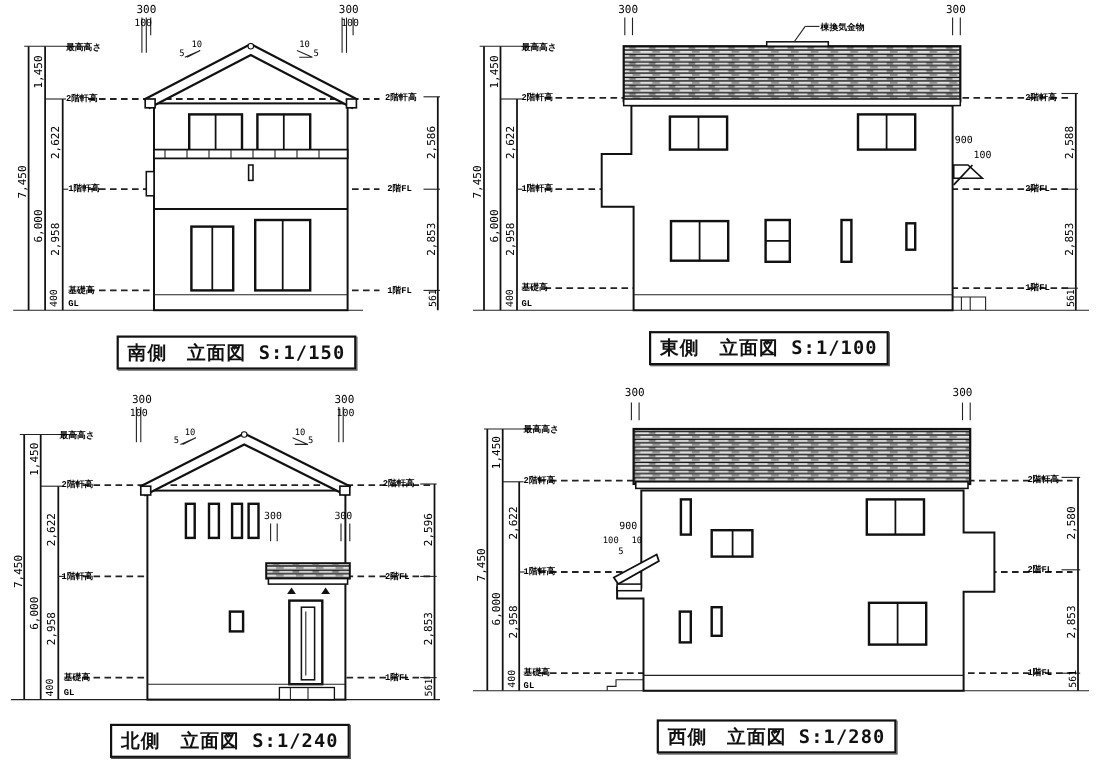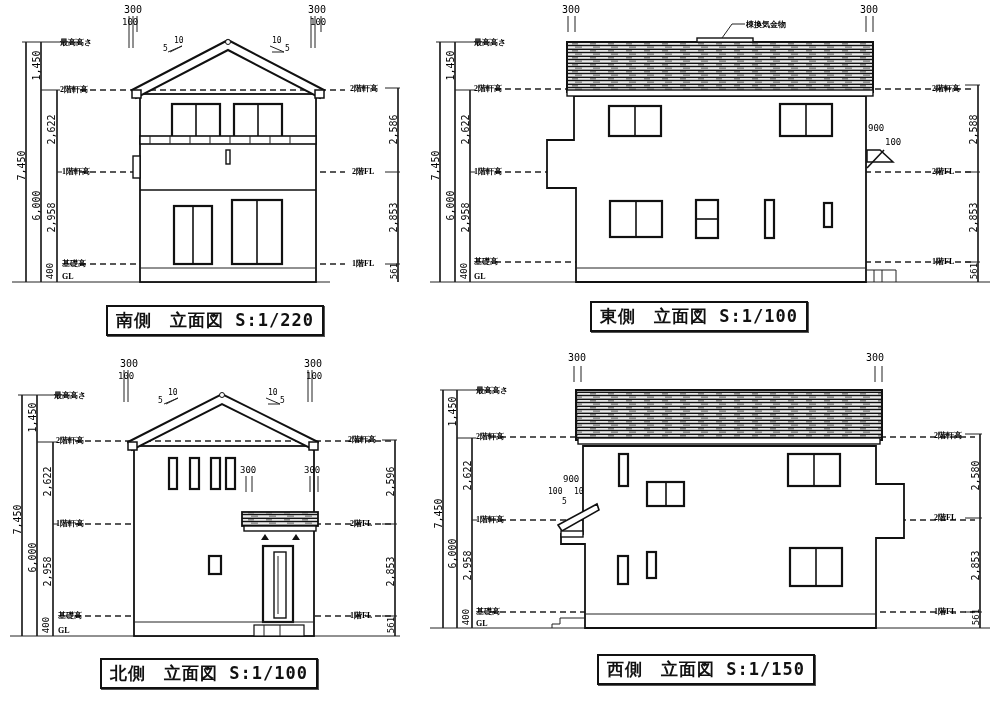--- a/index.html
+++ b/index.html
@@ -4,21 +4,21 @@
 <style>
   html,body{margin:0;padding:0;background:#fff;}
   body{width:1000px;height:706px;position:relative;overflow:hidden;font-family:"DejaVu Sans",sans-serif;}
   svg{position:absolute;left:0;top:0;}
   .ln{stroke:#111;fill:none;stroke-width:1.6;}
   .thin{stroke:#222;fill:none;stroke-width:1;}
   .dash{stroke:#222;fill:none;stroke-width:1.6;stroke-dasharray:6 4;}
   .wall{fill:#fff;stroke:#111;stroke-width:1.8;}
   .win{fill:#fff;stroke:#111;stroke-width:2.2;}
   .dim{font-family:"DejaVu Sans Mono",monospace;font-size:10px;fill:#111;}
-  .lbl{font-family:Liberation Serif, serif;font-size:7px;fill:#111;font-weight:bold;}
+  .lbl{font-family:Liberation Mono, monospace;font-size:7px;fill:#111;font-weight:bold;}
   .caption{position:absolute;border:2px solid #111;background:#fff;font-family:"DejaVu Sans Mono",monospace;font-size:17px;font-weight:bold;color:#111;padding:2px 8px;letter-spacing:1px;white-space:nowrap;box-shadow:1px 1px 0 #555;}
 </style>
 </head>
 <body>
 
 <svg width="1000" height="706" viewBox="0 0 1000 706">
 
   <g>
 
     <line class="ln" x1="26" y1="42" x2="26" y2="282"></line>
@@ -338,16 +338,16 @@
   <span class="dim" style="position:absolute;left:960px;top:560px;transform:rotate(-90deg);">2,853</span>
   <span class="dim" style="position:absolute;left:968px;top:612px;transform:rotate(-90deg);font-size:9px;">561</span>
   <span class="dim" style="position:absolute;left:568px;top:352px;">300</span>
   <span class="dim" style="position:absolute;left:866px;top:352px;">300</span>
   <span class="dim" style="position:absolute;left:563px;top:474px;font-size:9px;">900</span>
   <span class="dim" style="position:absolute;left:548px;top:487px;font-size:8px;">100</span>
   <span class="dim" style="position:absolute;left:574px;top:487px;font-size:8px;">10</span>
   <span class="dim" style="position:absolute;left:562px;top:497px;font-size:8px;">5</span>
 </div>
 
-<div class="caption" style="left:106px;top:305px;">南側　立面図 S:1/220</div>
+<div class="caption" style="left:106px;top:305px;">南側　立面図 S:1/150</div>
 <div class="caption" style="left:590px;top:301px;">東側　立面図 S:1/100</div>
-<div class="caption" style="left:100px;top:658px;">北側　立面図 S:1/100</div>
-<div class="caption" style="left:597px;top:654px;">西側　立面図 S:1/150</div>
+<div class="caption" style="left:100px;top:658px;">北側　立面図 S:1/240</div>
+<div class="caption" style="left:597px;top:654px;">西側　立面図 S:1/280</div>
 
 </body></html>

